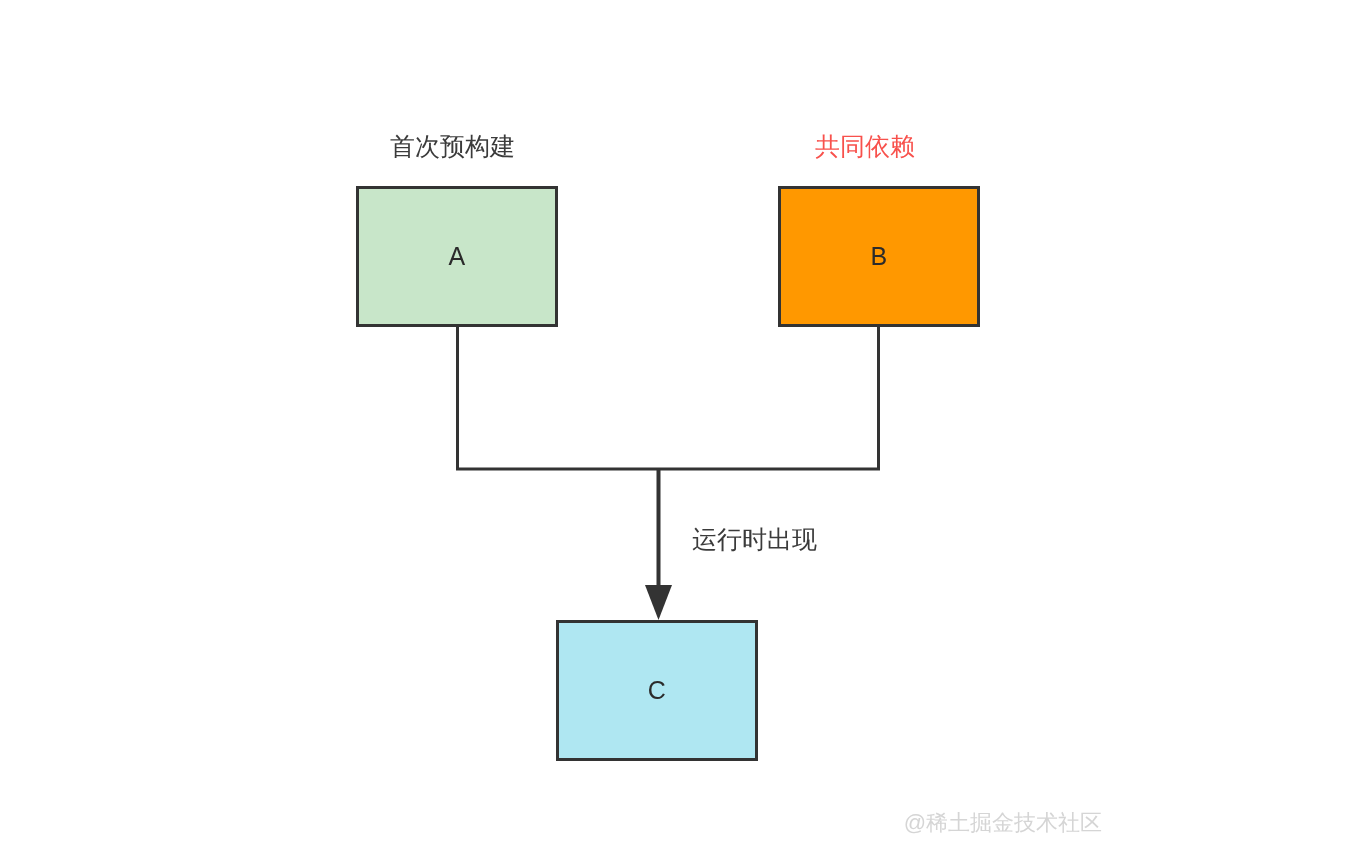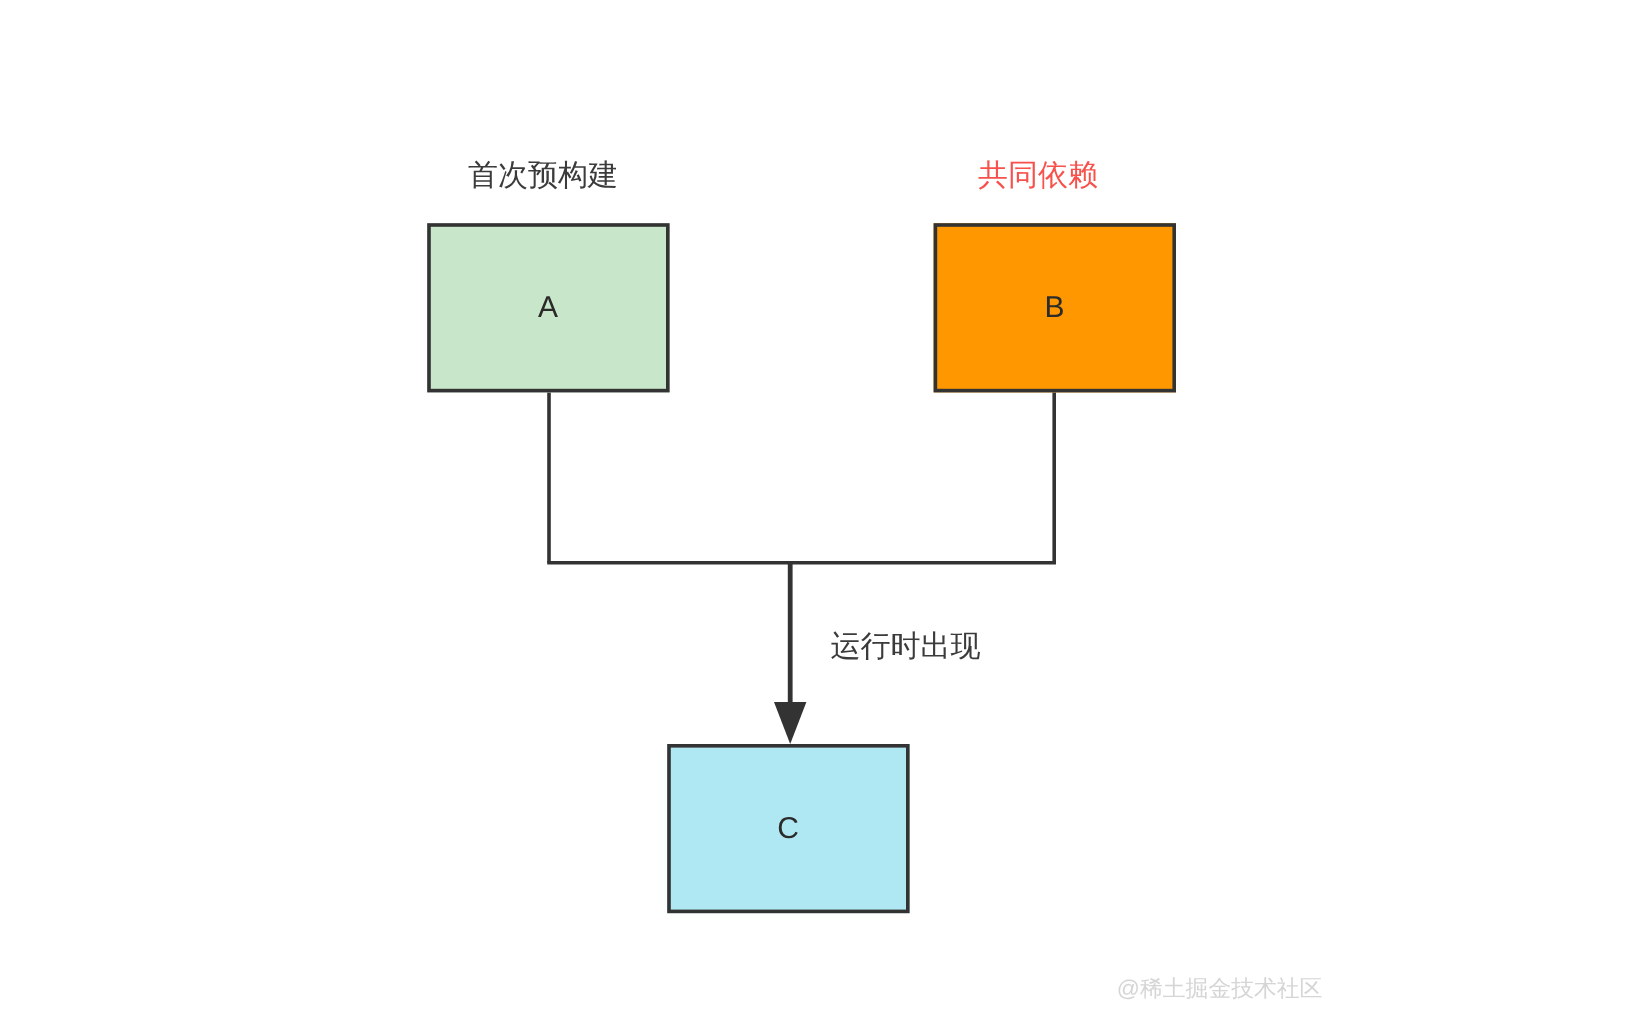--- a/index.html
+++ b/index.html
@@ -83,21 +83,21 @@
   }
   #caption-edge {
     left: 692px;
     top: 527px;
     color: #3b3b3b;
   }
   #watermark {
     position: absolute;
     right: 18px;
     bottom: 20px;
-    font-size: 19px;
+    font-size: 22px;
     color: #d5d5d5;
     white-space: nowrap;
     line-height: 1;
   }
 </style>
 </head>
 <body>
 
 <div id="diagram-canvas">
 

